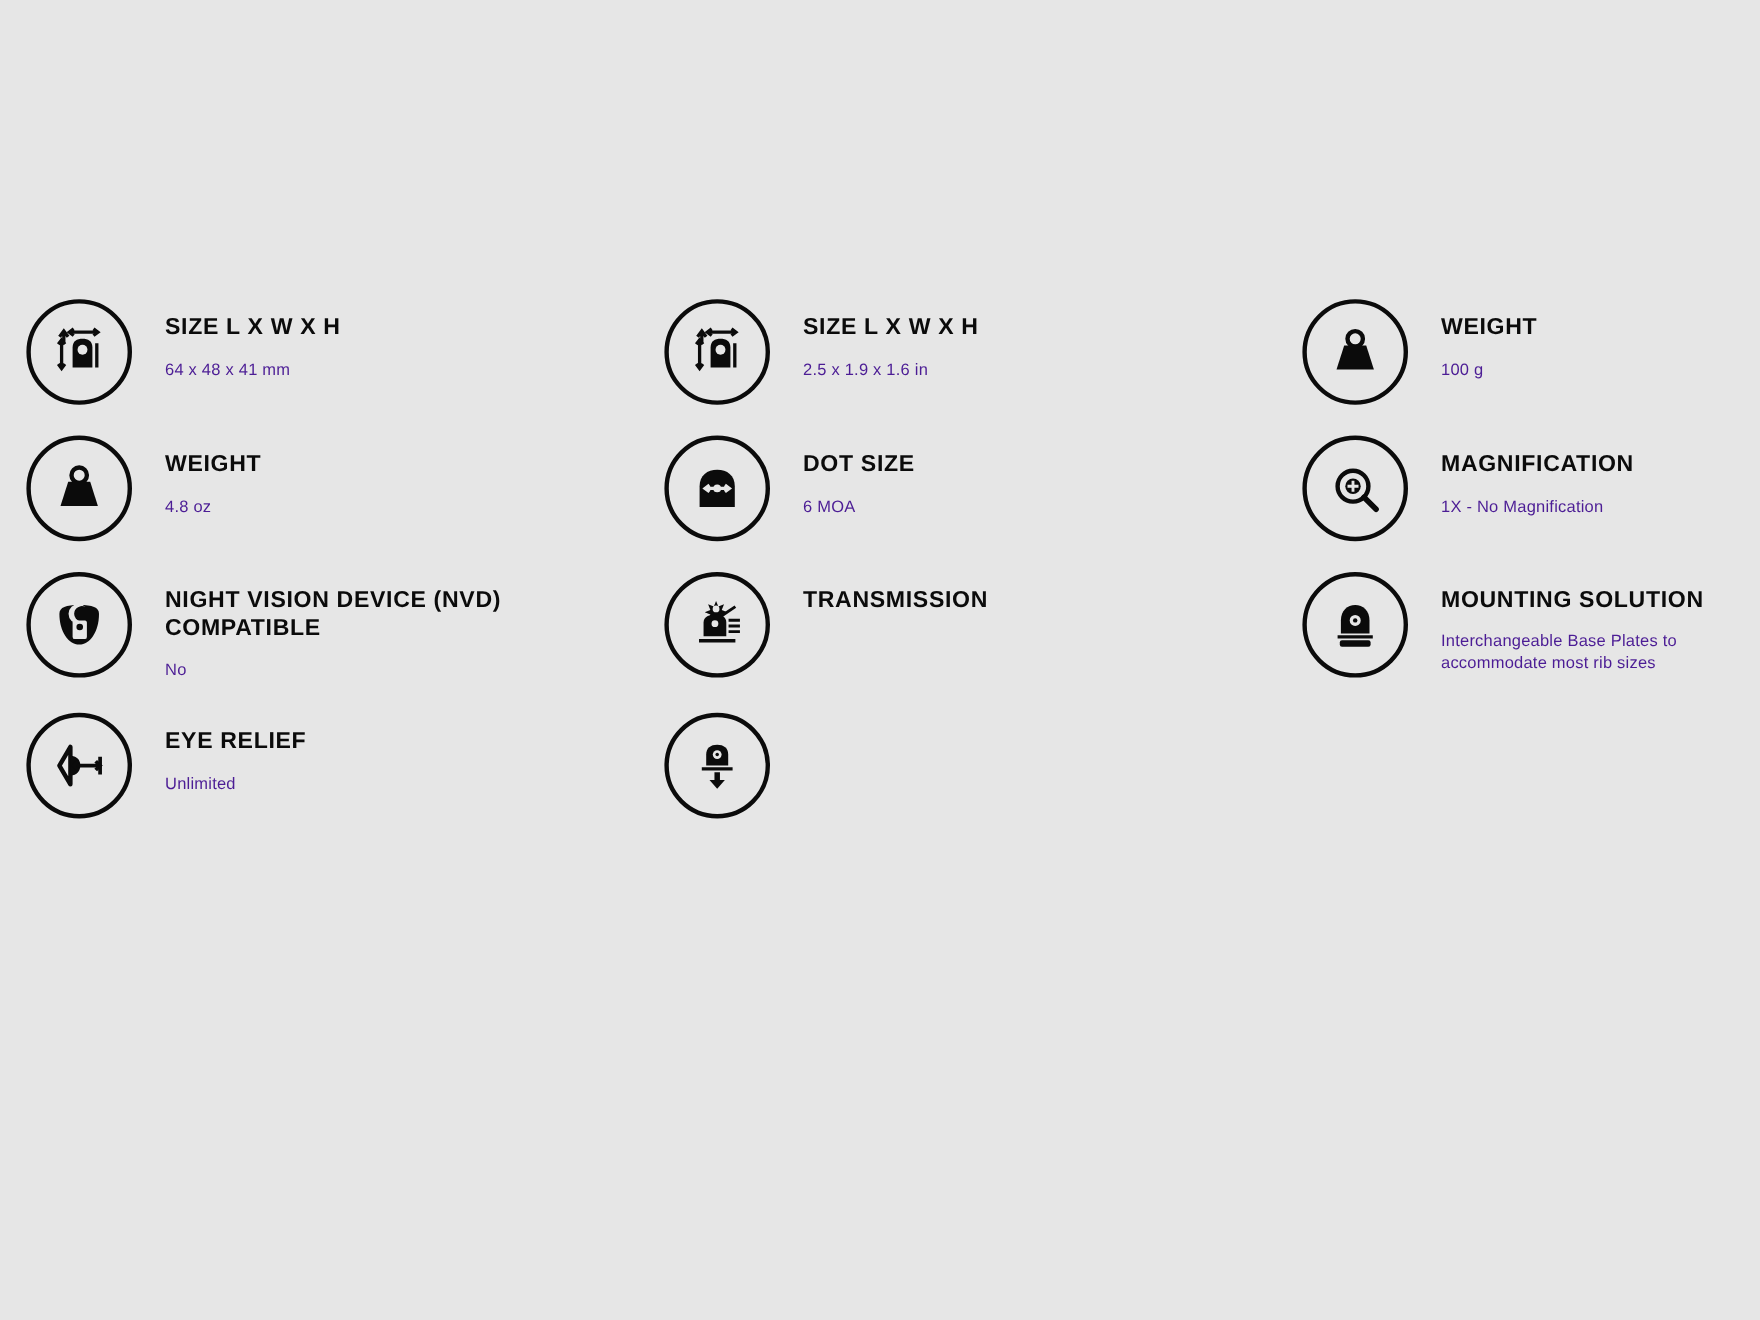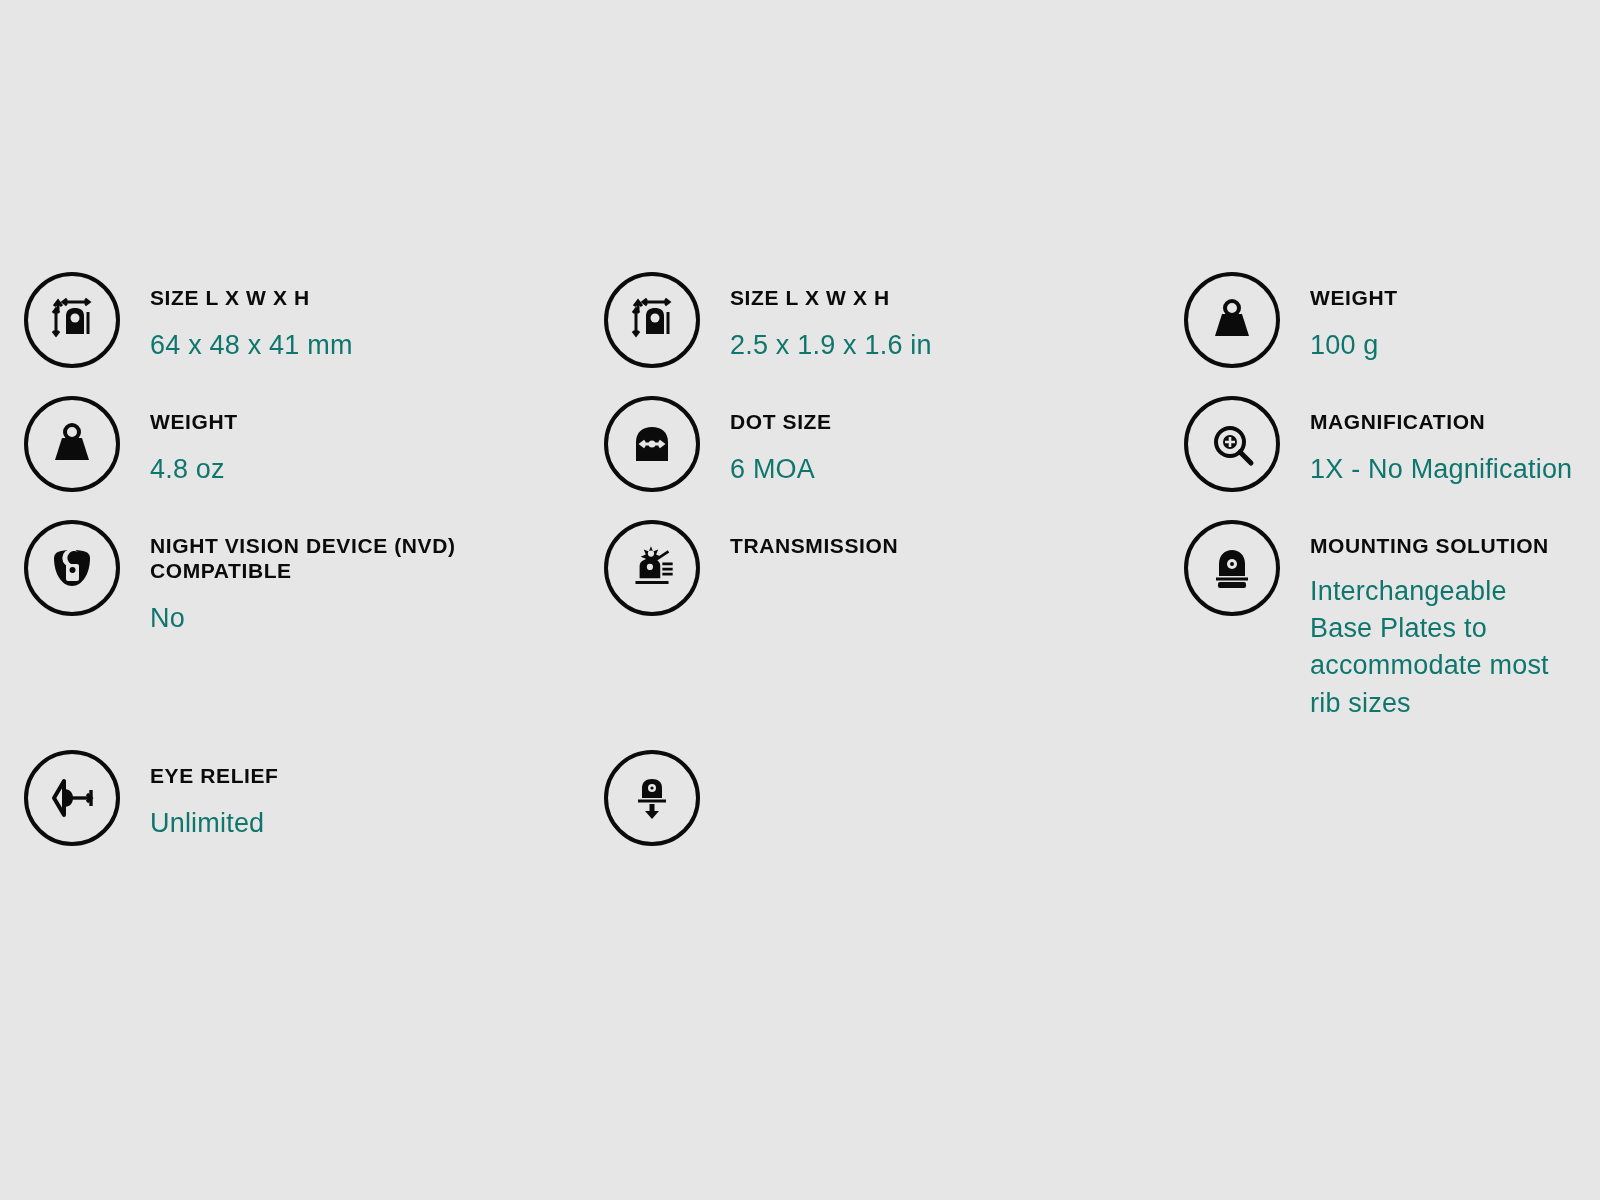--- a/index.html
+++ b/index.html
@@ -53,25 +53,25 @@
   .spec-title {
     font-size: 21px;
     font-weight: bold;
     letter-spacing: 0.6px;
     line-height: 1.18;
     margin: 0 0 16px 0;
     text-transform: uppercase;
     color: #0b0b0b;
   }
   .spec-value {
-    font-size: 27px;
+    font-size: 15px;
     font-weight: normal;
     line-height: 1.38;
     margin: 0;
-    color: #0f766e;
+    color: #4c1d95;
     letter-spacing: 0.2px;
   }
   
   .col1 .spec-text { max-width: 400px; }
   .col2 .spec-text { max-width: 400px; }
   .col3 .spec-text { max-width: 280px; }
 
   .row4 .spec-title { margin-bottom: 14px; }
 </style>
 </head>

